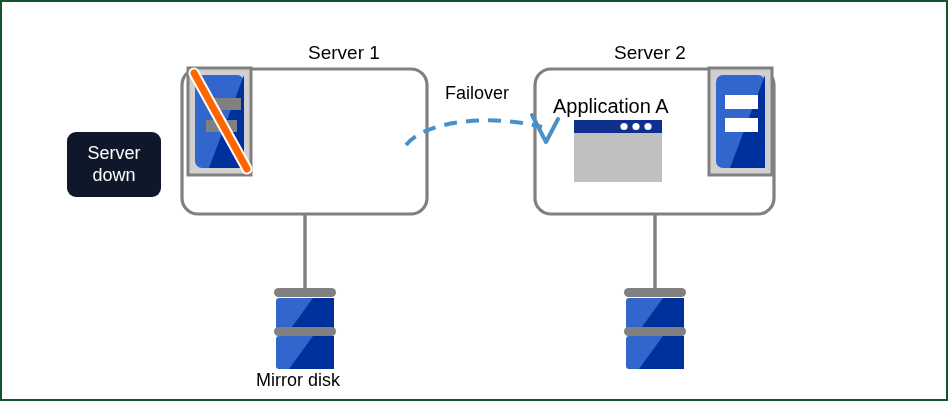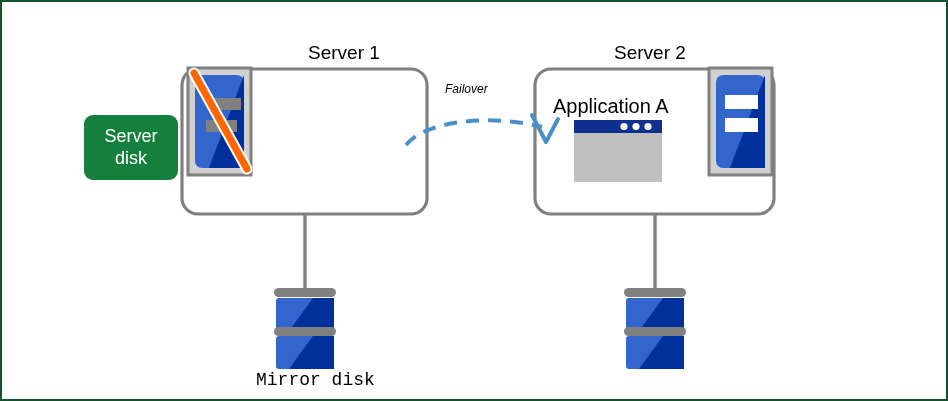--- a/index.html
+++ b/index.html
@@ -25,22 +25,22 @@
     height: 399px;
   }
   .lbl {
     position: absolute;
     color: #000000;
     white-space: nowrap;
     line-height: 1.15;
   }
   .title-lbl { font-size: 19px; }
   .app-lbl   { font-size: 20px; }
-  .fail-lbl  { font-size: 12px; font-style: italic; }
-  .disk-lbl  { font-size: 18px; font-family: Liberation Mono, monospace; }
+  .fail-lbl  { font-size: 18px; }
+  .disk-lbl  { font-size: 18px; }
   .badge {
     position: absolute;
     display: flex;
     flex-direction: column;
     align-items: center;
     justify-content: center;
     border-radius: 9px;
     color: #ffffff;
     font-size: 18px;
     line-height: 1.22;
@@ -129,18 +129,18 @@
   <div class="lbl title-lbl" style="left:306px; top:40px;">Server 1</div>
 
   <div class="lbl title-lbl" style="left:612px; top:40px;">Server 2</div>
 
   <div class="lbl app-lbl" style="left:551px; top:93px;">Application A</div>
 
   <div class="lbl fail-lbl" style="left:443px; top:81px;">Failover</div>
 
   <div class="lbl disk-lbl" style="left:254px; top:368px;">Mirror disk</div>
 
-  <div class="badge" style="left:65px; top:113px; width:94px; height:65px; background:#15803d;margin-left:17px;">
+  <div class="badge" style="left:65px; top:130px; width:94px; height:65px; background:#0f172a;">
     <span>Server</span>
-    <span>disk</span>
+    <span>down</span>
   </div>
 
 </div>
 
 </body></html>

